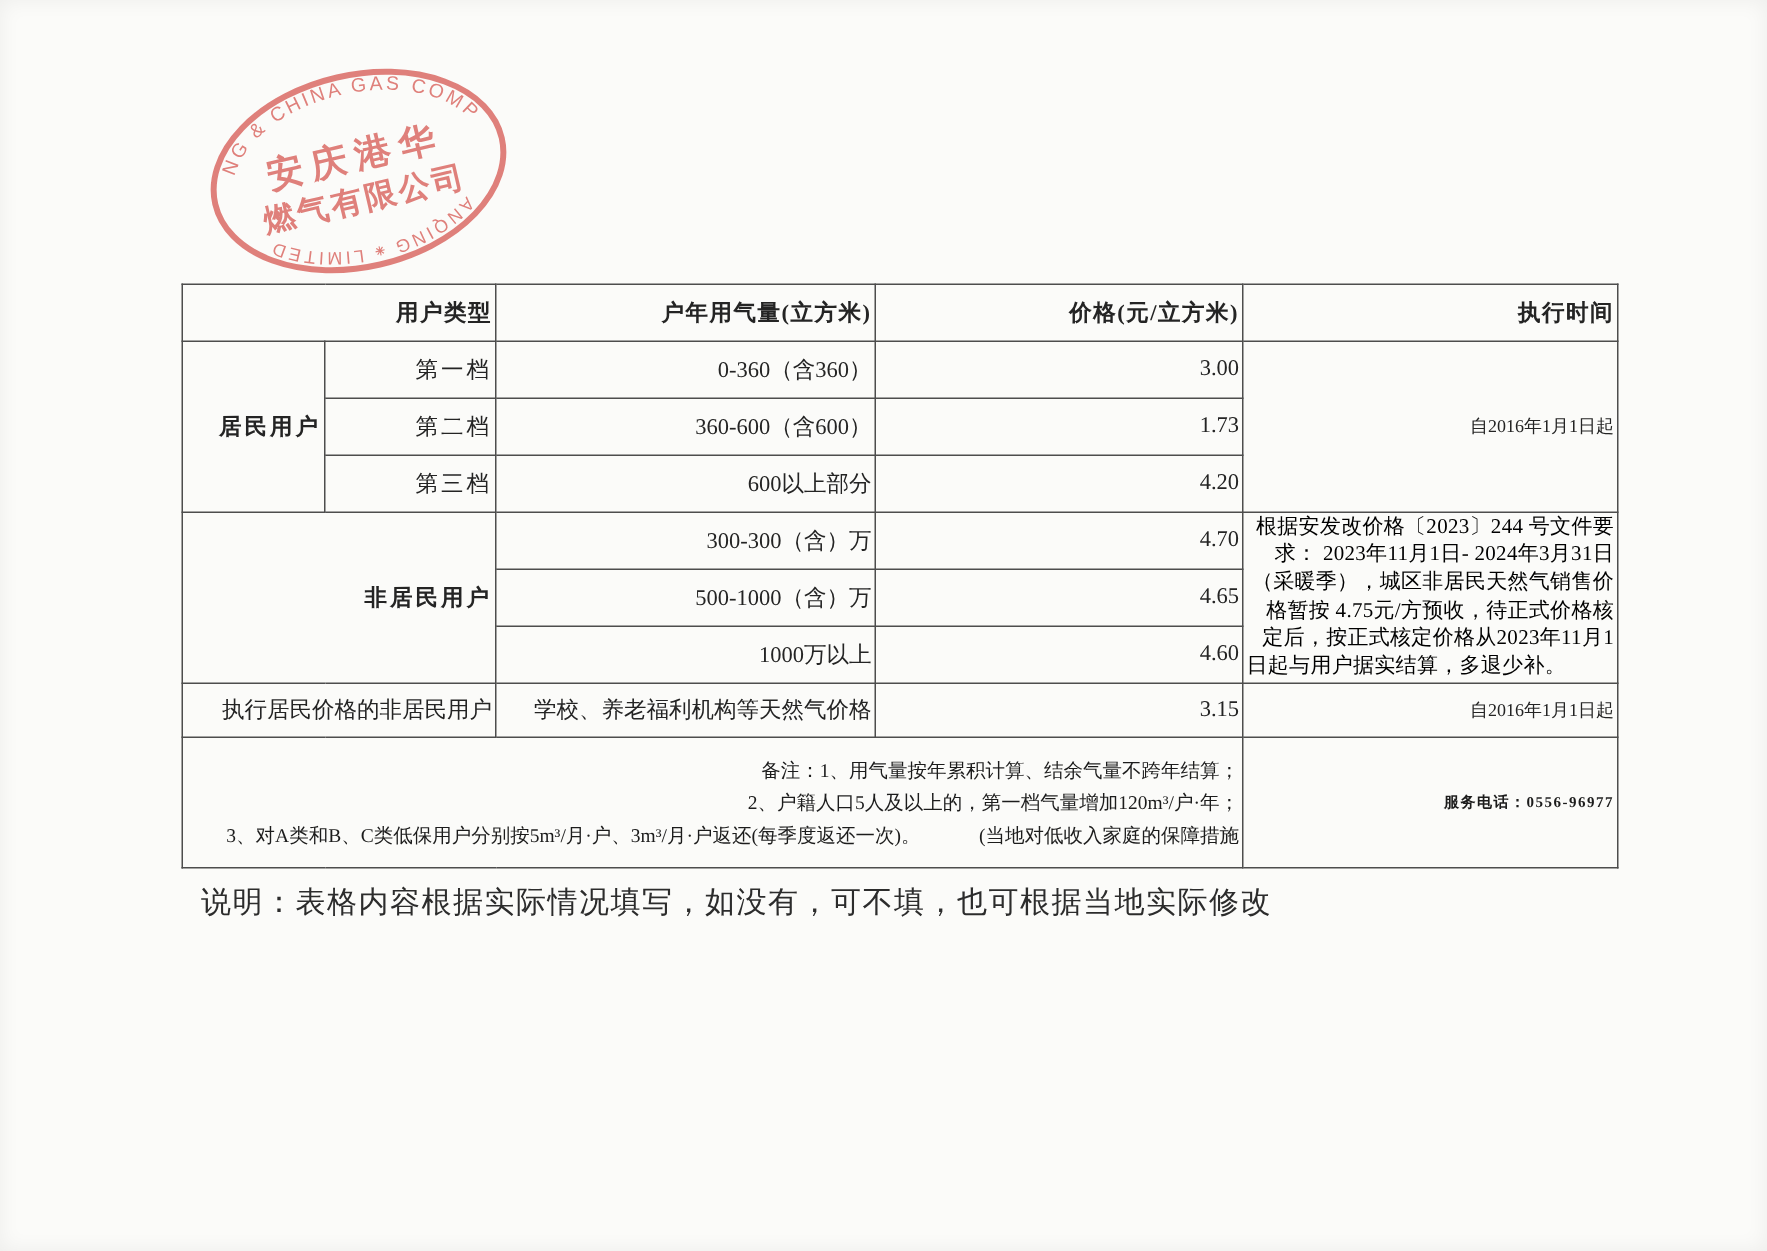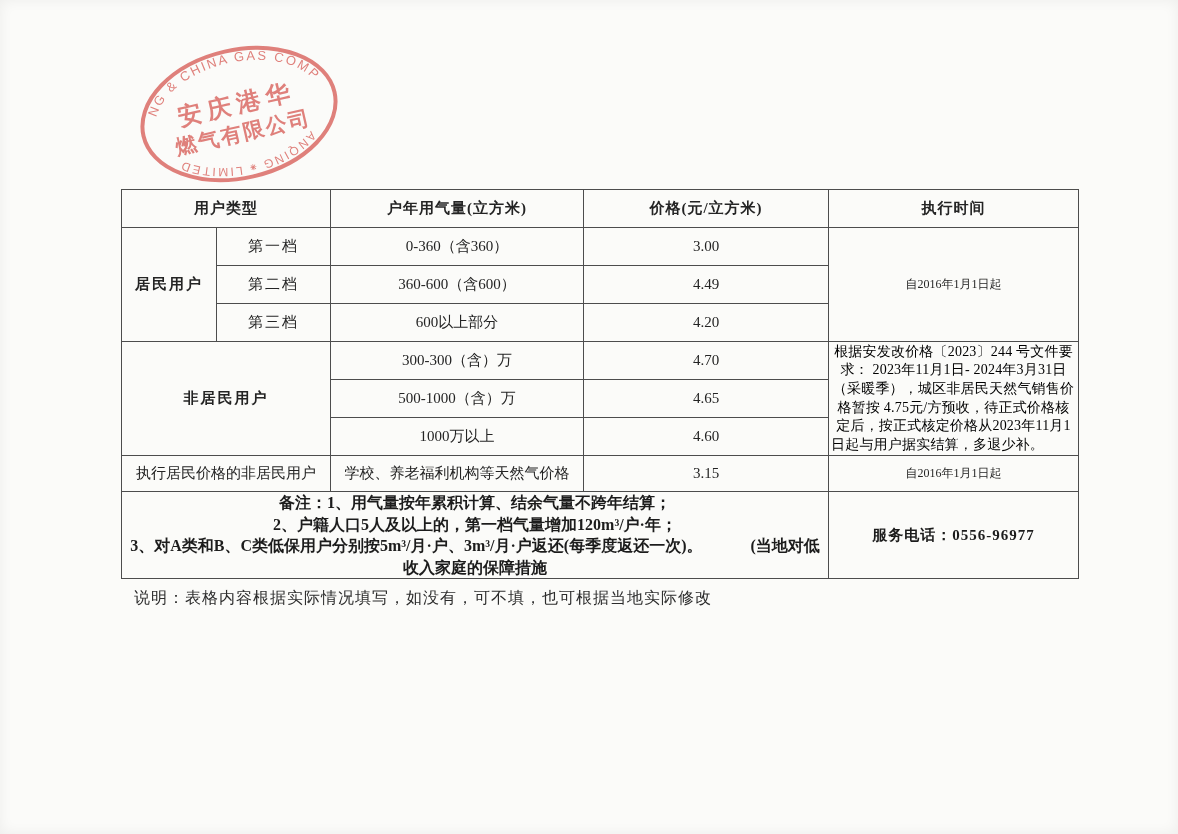--- a/index.html
+++ b/index.html
@@ -30,48 +30,48 @@
     font-size:29px;font-weight:bold;letter-spacing:2px;color:#1a1a1a;
   }
   
   table.price{
     position:absolute;left:121px;top:189px;width:957px;
     border-collapse:collapse;table-layout:fixed;
     font-size:15px;color:#242424;
   }
   table.price th,table.price td{
     border:1px solid #4d4d4d;
-    text-align:center;vertical-align:middle;
+    text-align:right;vertical-align:middle;
     padding:0 2px;
     overflow:hidden;
   }
   table.price th{font-weight:bold;font-size:15px;letter-spacing:1px;}
   .tiercell{letter-spacing:2px;}
   .usercell{letter-spacing:2px;font-weight:bold;}
   td.notecell{
     font-size:14px;line-height:18.6px;
     text-align:justify;text-align-last:left;
     vertical-align:top;padding:2px 3px 0 4px;
     letter-spacing:.2px;color:#000000;
   }
   td.remarkscell{
     text-align:left;vertical-align:top;
     padding:5px 8px 0 8px;
-    font-weight:bold;font-size:16px;line-height:21.5px;color:#1c1c1c;
+    font-weight:normal;font-size:13px;line-height:21.5px;color:#1c1c1c;
   }
   td.phonecell{
     text-align:left;vertical-align:top;
     padding:19px 4px 0 12px;
-    font-weight:bold;font-size:15px;letter-spacing:1px;color:#1c1c1c;
+    font-weight:bold;font-size:10px;letter-spacing:1px;color:#1c1c1c;
   }
   .timecell{font-size:12px;}
   
   .footnote{
     position:absolute;left:134px;top:588px;
-    font-size:16px;letter-spacing:1px;color:#2c2c2c;
+    font-size:20px;letter-spacing:1px;color:#2c2c2c;
   }
 </style>
 </head>
 <body>
 
 <div class="page">
 
   <div class="stamp">
     <svg width="214" height="148" viewBox="0 0 214 148">
       <ellipse cx="107" cy="74" rx="98" ry="64" fill="none" stroke="#d5524c" stroke-width="4"></ellipse>
@@ -111,21 +111,21 @@
     <tr style="height:38px">
       <td rowspan="3" class="usercell">居民用户</td>
       <td class="tiercell">第一档</td>
       <td>0-360（含360）</td>
       <td>3.00</td>
       <td rowspan="3" class="timecell">自2016年1月1日起</td>
     </tr>
     <tr style="height:38px">
       <td class="tiercell">第二档</td>
       <td>360-600（含600）</td>
-      <td>4.49</td>
+      <td>1.73</td>
     </tr>
     <tr style="height:38px">
       <td class="tiercell">第三档</td>
       <td>600以上部分</td>
       <td>4.20</td>
     </tr>
 
     <tr style="height:38px">
       <td rowspan="3" colspan="2" class="usercell">非居民用户</td>
       <td>300-300（含）万</td>

